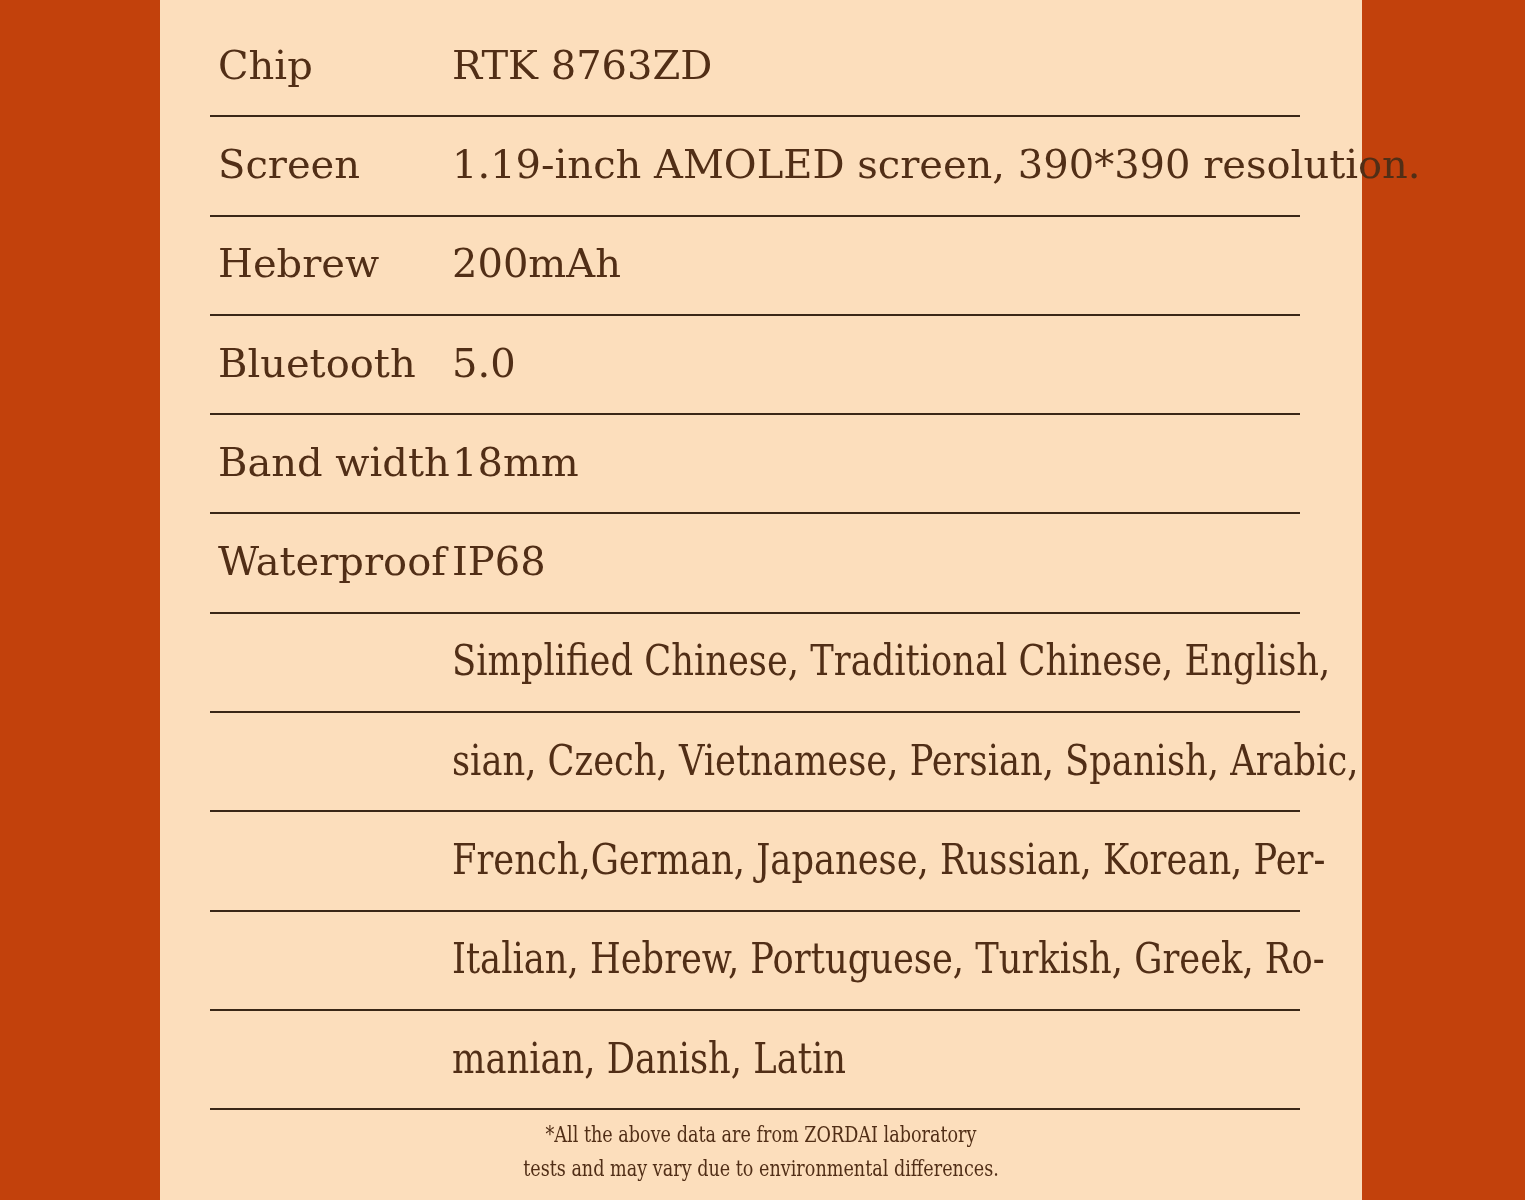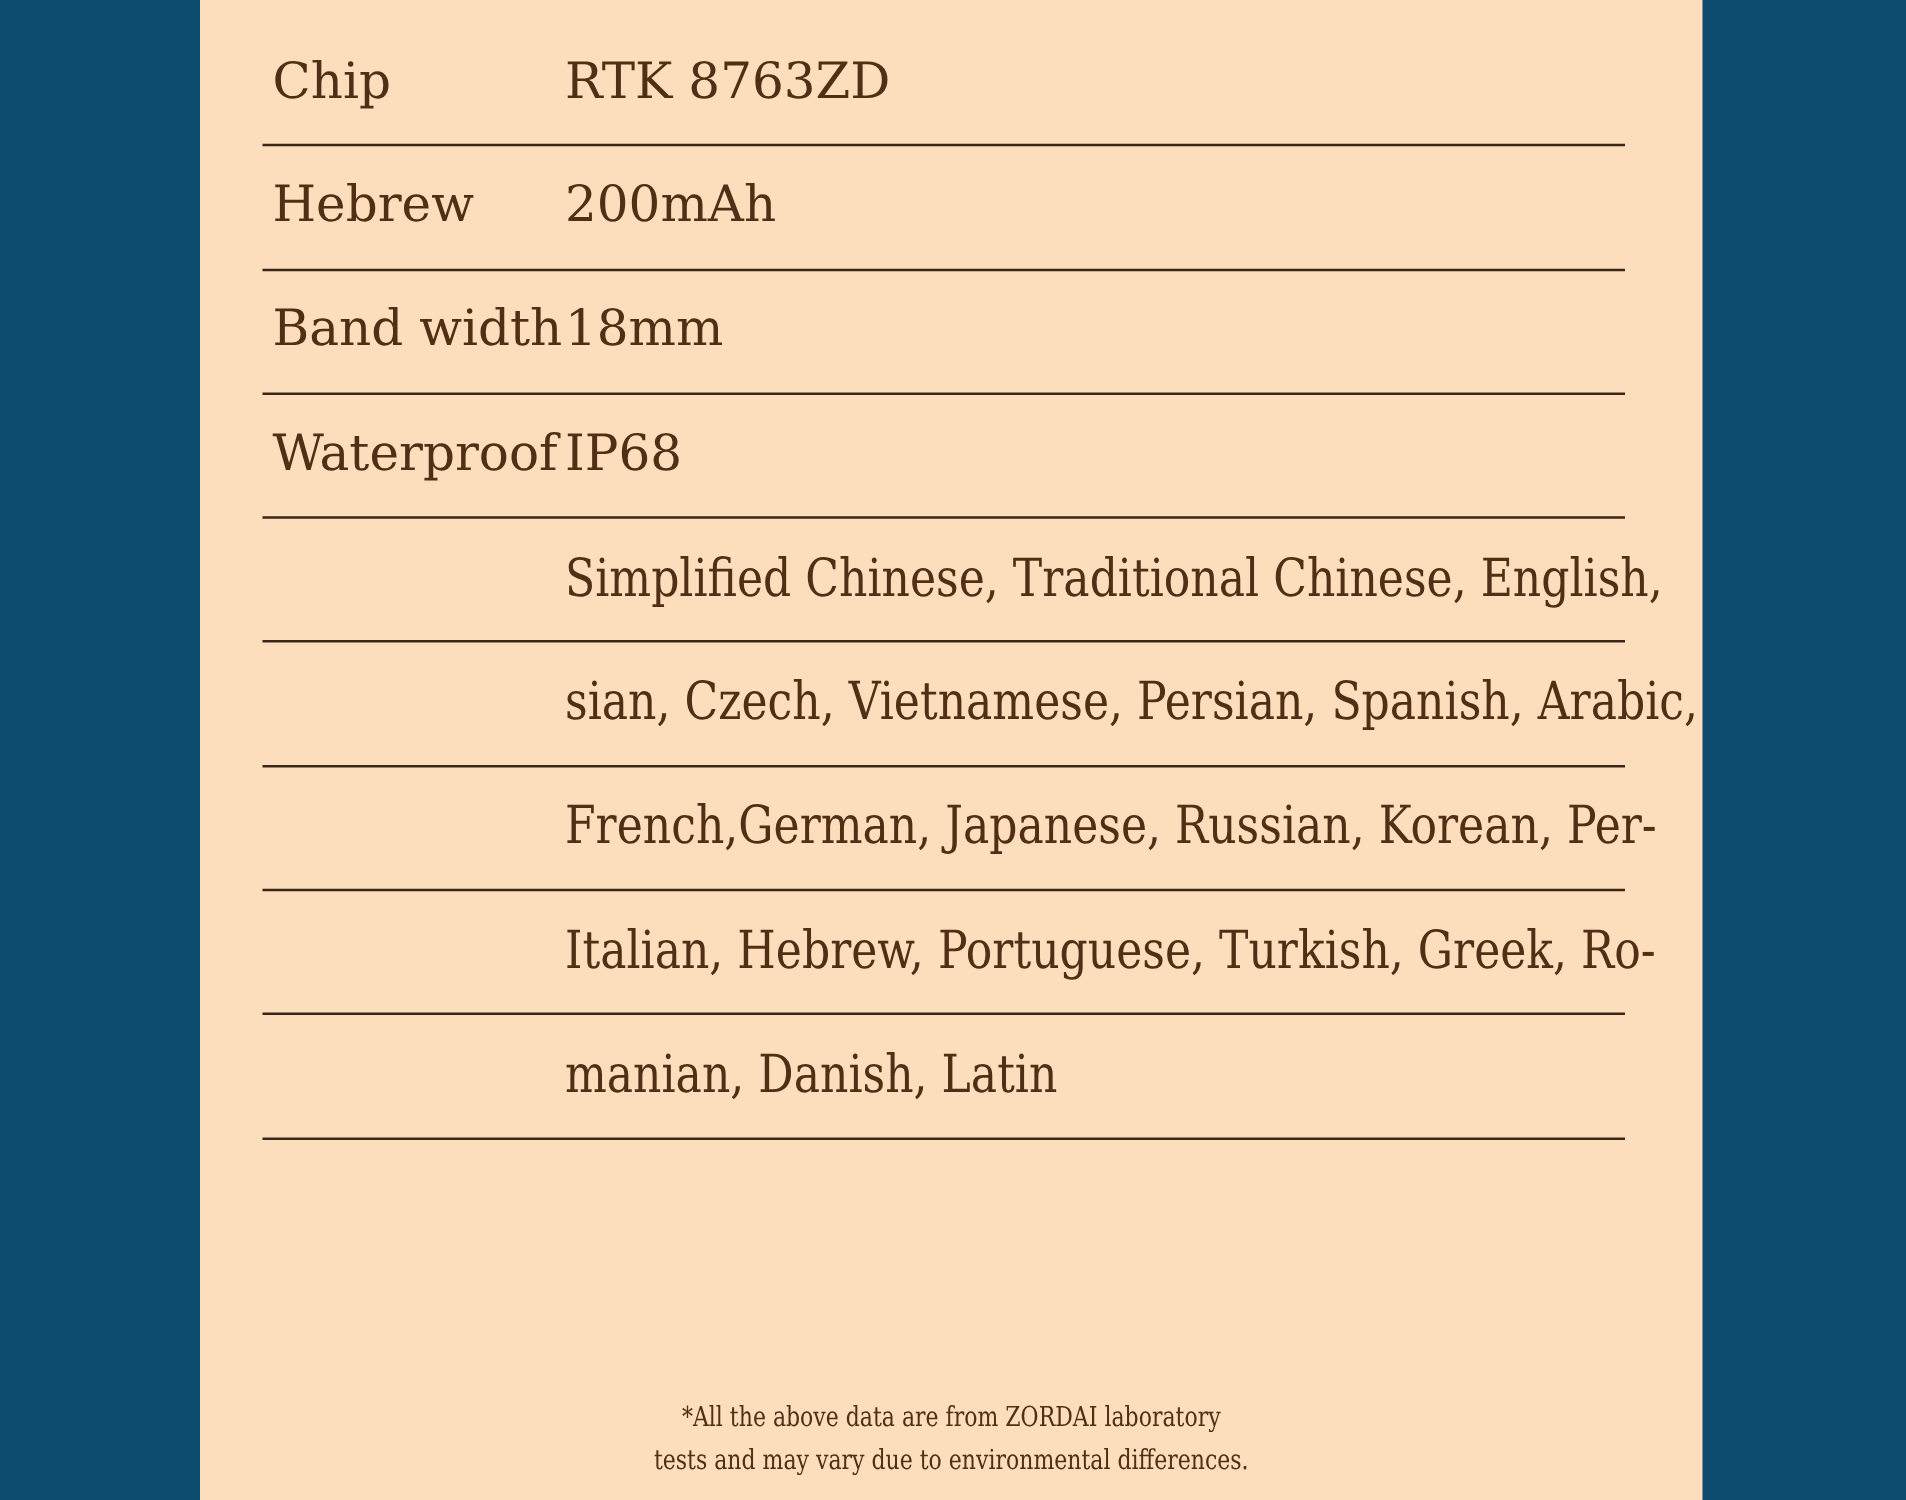--- a/index.html
+++ b/index.html
@@ -5,21 +5,21 @@
   html, body { margin: 0; padding: 0; }
   body {
     width: 1525px; height: 1200px;
     background: #ffffff;
     font-family: "DejaVu Serif", "Liberation Serif", serif;
     overflow: hidden;
   }
   .page {
     position: relative;
     width: 1525px; height: 1200px;
-    background: #0c4a6e;
+    background: #c2410c;
   }
   .sheet {
     position: absolute;
     left: 160px; top: 0;
     width: 1202px; height: 1200px;
     background: #fcdebc;
   }
   .spec-table {
     position: absolute;
     left: 0; top: 18px;
@@ -74,26 +74,34 @@
 <div class="page">
   <div class="sheet">
 
     <div class="spec-table">
 
       <div class="spec-row">
         <span class="spec-label">Chip</span>
         <span class="spec-value">RTK 8763ZD</span>
       </div>
 
+      <div class="spec-row">
+        <span class="spec-label">Screen</span>
+        <span class="spec-value">1.19-inch AMOLED screen, 390*390 resolution.</span>
+      </div>
 
       <div class="spec-row">
         <span class="spec-label">Hebrew</span>
         <span class="spec-value">200mAh</span>
       </div>
 
+      <div class="spec-row">
+        <span class="spec-label">Bluetooth</span>
+        <span class="spec-value">5.0</span>
+      </div>
 
       <div class="spec-row">
         <span class="spec-label">Band width</span>
         <span class="spec-value">18mm</span>
       </div>
 
       <div class="spec-row">
         <span class="spec-label">Waterproof</span>
         <span class="spec-value">IP68</span>
       </div>

